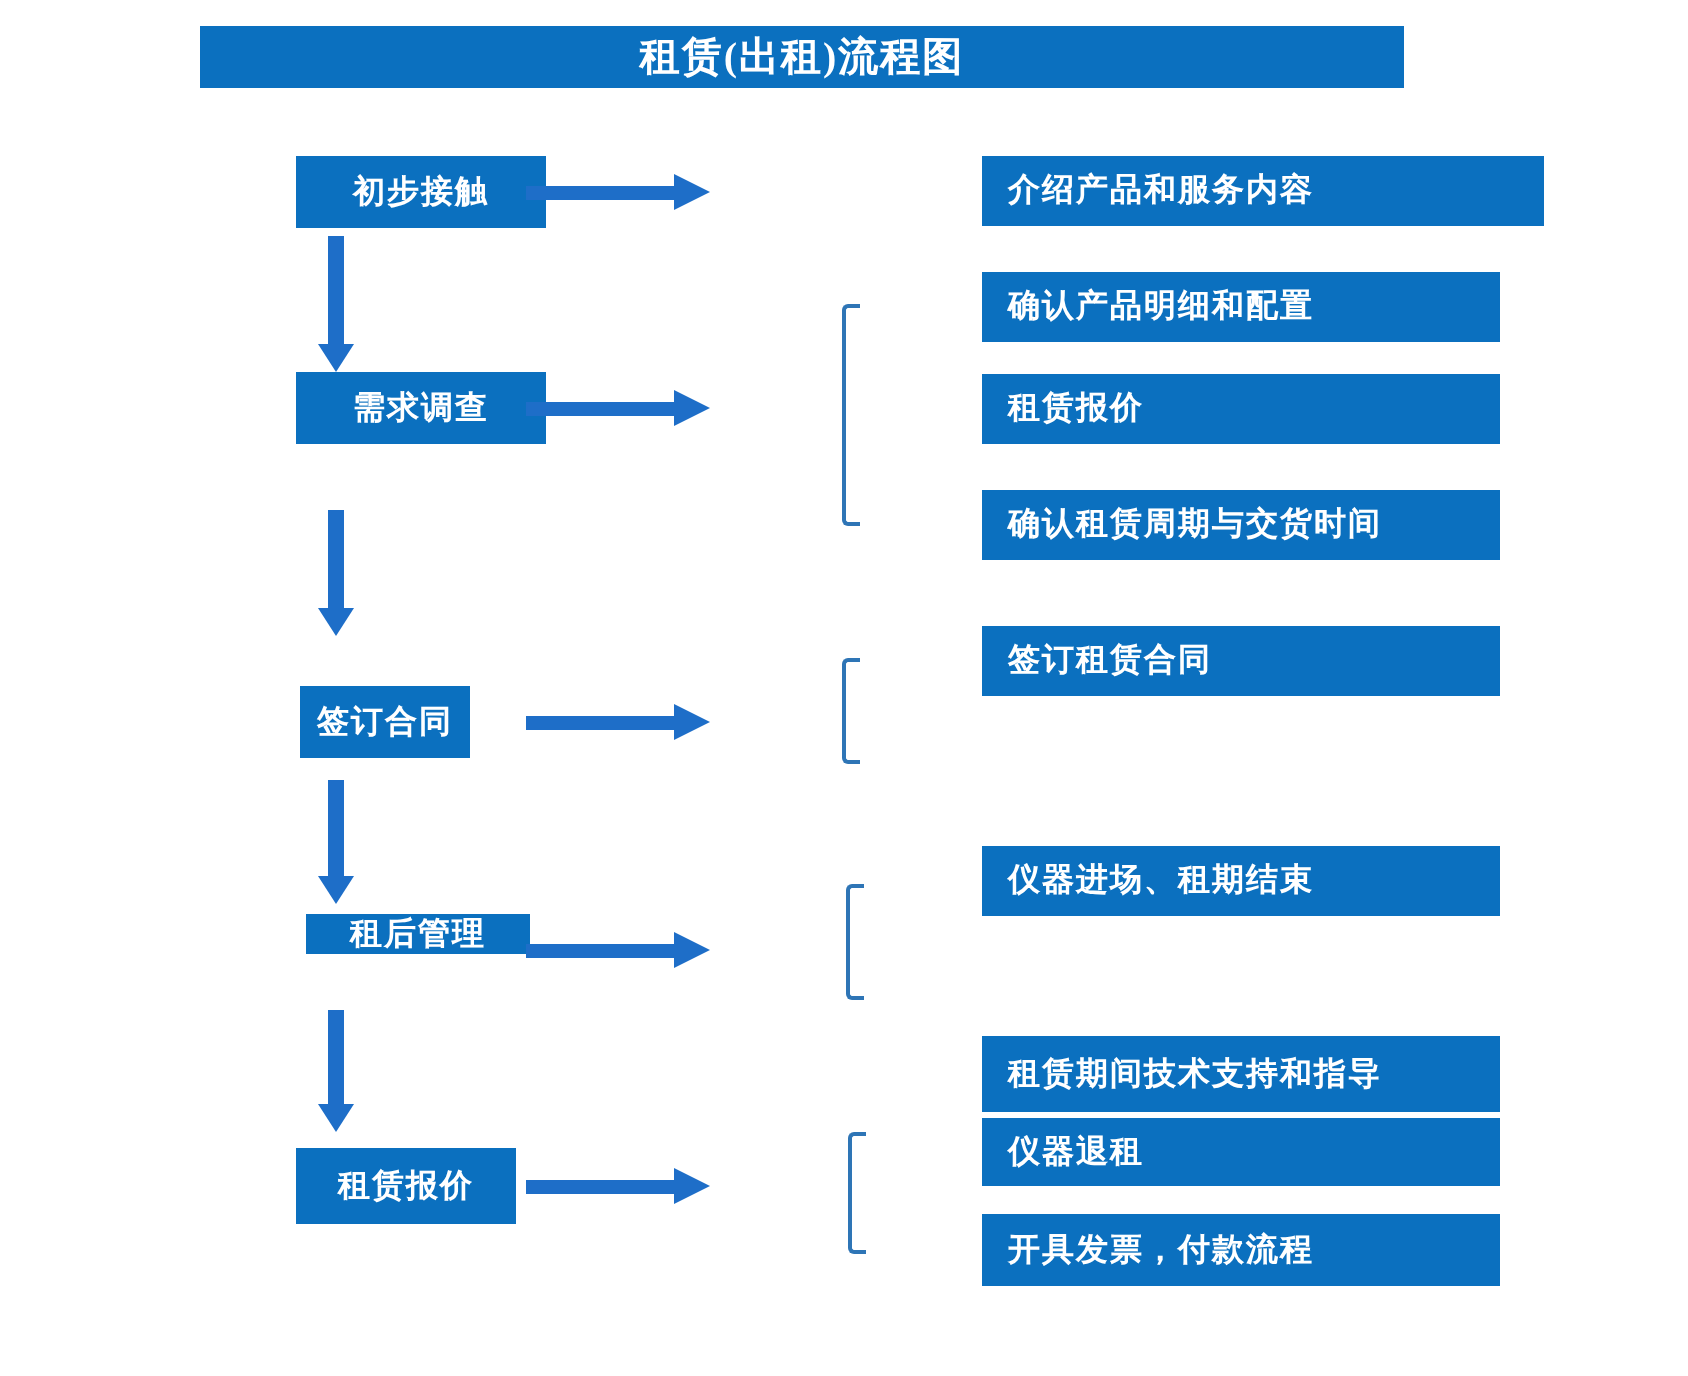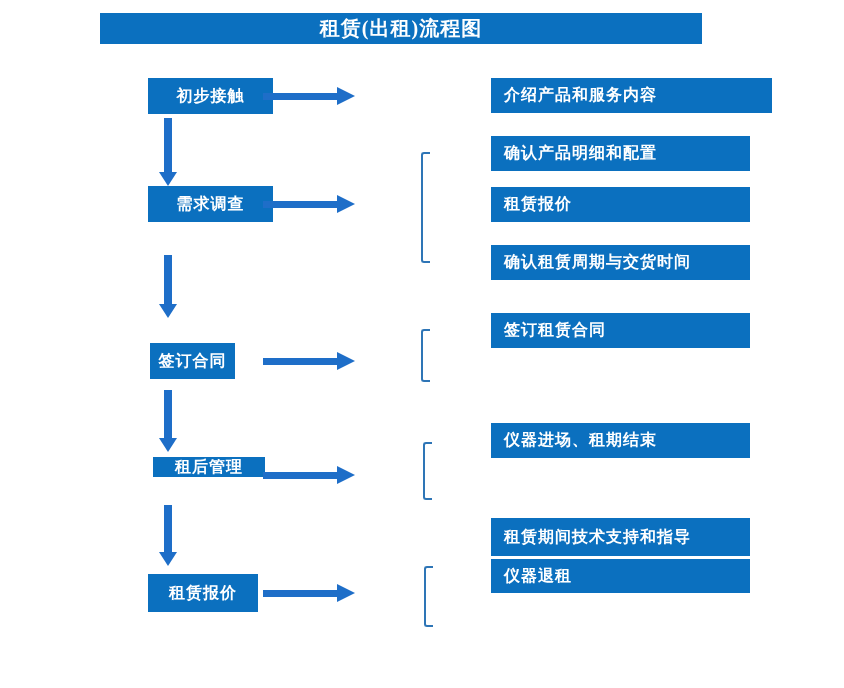--- a/index.html
+++ b/index.html
@@ -125,14 +125,15 @@
   <div class="box detail" style="left:443px;top:136px;width:259px;height:35px">确认产品明细和配置</div>
   <div class="box detail" style="left:443px;top:187px;width:259px;height:35px">租赁报价</div>
   <div class="box detail" style="left:443px;top:245px;width:259px;height:35px">确认租赁周期与交货时间</div>
 
   <div class="box detail" style="left:443px;top:313px;width:259px;height:35px">签订租赁合同</div>
 
   <div class="box detail" style="left:443px;top:423px;width:259px;height:35px">仪器进场、租期结束</div>
   <div class="box detail" style="left:443px;top:518px;width:259px;height:38px">租赁期间技术支持和指导</div>
 
   <div class="box detail" style="left:443px;top:559px;width:259px;height:34px">仪器退租</div>
+  <div class="box detail" style="left:443px;top:607px;width:259px;height:36px">开具发票，付款流程</div>
 
 </div>
 
 </body></html>

